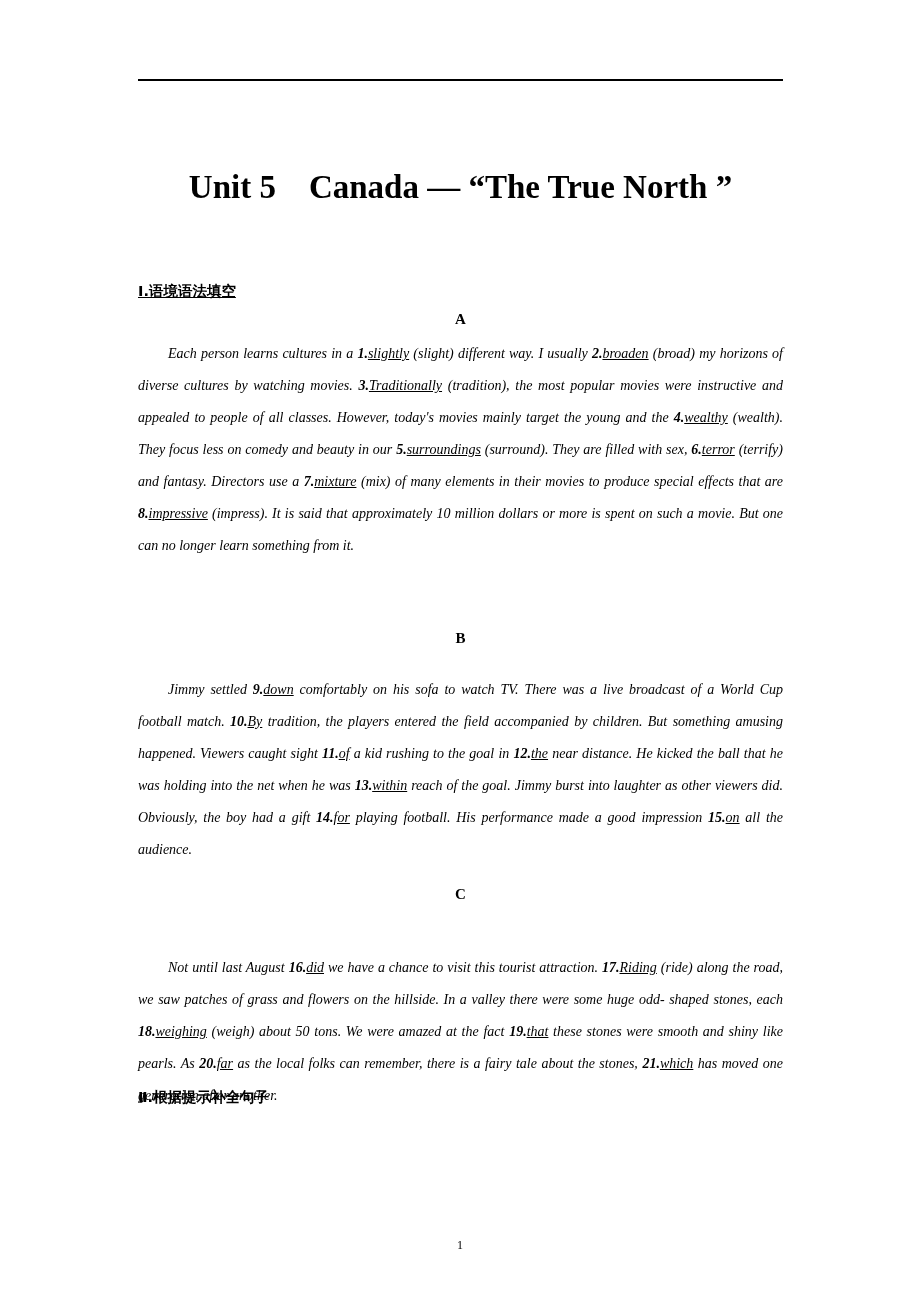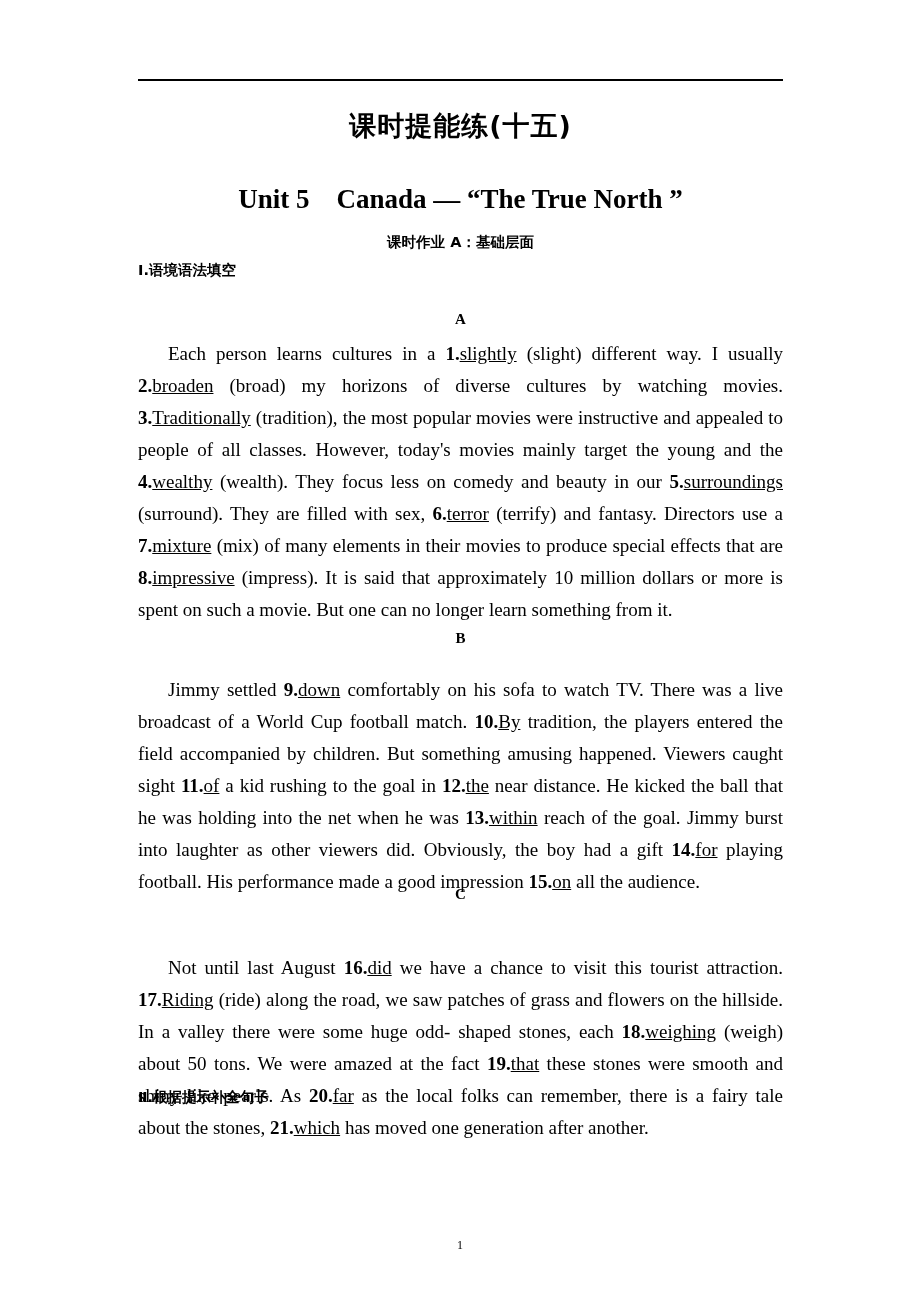--- a/index.html
+++ b/index.html
@@ -36,26 +36,26 @@
     width: 645px;
     text-align: center;
     font-family: "DejaVu Sans", sans-serif;
     font-weight: bold;
     font-size: 27px;
     letter-spacing: 1px;
   }
   .unit-title {
     position: absolute;
     left: 138px;
-    top: 181px;
+    top: 165px;
     width: 645px;
     text-align: center;
     font-family: "Liberation Serif", serif;
     font-weight: bold;
-    font-size: 27px;
+    font-size: 33px;
   }
   .sub-title {
     position: absolute;
     left: 138px;
     top: 233px;
     width: 645px;
     text-align: center;
     font-family: "DejaVu Sans", sans-serif;
     font-weight: bold;
     font-size: 14.5px;
@@ -73,25 +73,26 @@
     width: 645px;
     text-align: center;
     font-family: "Liberation Serif", serif;
     font-weight: bold;
     font-size: 15px;
   }
   .para {
     position: absolute;
     left: 138px;
     width: 645px;
-    font-size: 19px;
+    font-size: 14px;
     line-height: 32px;
     text-align: justify;
     text-justify: inter-word;
     text-align-last: left;
+    font-style: italic;
   }
   .para.indent { text-indent: 30px; }
   .ans {
     font-weight: bold;
   }
   .u {
     text-decoration: underline;
   }
   .sent {
     position: absolute;
@@ -114,27 +115,25 @@
     font-family: "Liberation Serif", serif;
   }
 </style>
 </head>
 <body>
 
 <div class="page">
 
   <div class="rule"></div>
 
-  <div class="doc-title">课时提能练(十五)</div>
 
   <div class="unit-title">Unit 5　Canada — “The True North ”</div>
 
-  <div class="sub-title">课时作业 A：基础层面</div>
 
-  <div class="section-head" style="top:261px;">Ⅰ.语境语法填空</div>
+  <div class="section-head" style="top:282px;text-decoration:underline;">Ⅰ.语境语法填空</div>
 
   <div class="part-letter" style="top:311px;">A</div>
 
   <div class="para indent" style="top:338px;">
     <span>Each person learns cultures in a </span><span class="ans">1.</span><span class="u">slightly</span><span> (slight) different way. I usually </span><span class="ans">2.</span><span class="u">broaden</span><span> (broad) my horizons of diverse cultures by watching movies. </span><span class="ans">3.</span><span class="u">Traditionally</span><span> (tradition), the most popular movies were instructive and appealed to people of all classes. However, today's movies mainly target the young and the </span><span class="ans">4.</span><span class="u">wealthy</span><span> (wealth). They focus less on comedy and beauty in our </span><span class="ans">5.</span><span class="u">surroundings</span><span> (surround). They are filled with sex, </span><span class="ans">6.</span><span class="u">terror</span><span> (terrify) and fantasy. Directors use a </span><span class="ans">7.</span><span class="u">mixture</span><span> (mix) of many elements in their movies to produce special effects that are </span><span class="ans">8.</span><span class="u">impressive</span><span> (impress). It is said that approximately 10 million dollars or more is spent on such a movie. But one can no longer learn something from it.</span>
   </div>
 
   <div class="part-letter" style="top:630px;">B</div>
 
   <div class="para indent" style="top:674px;">

